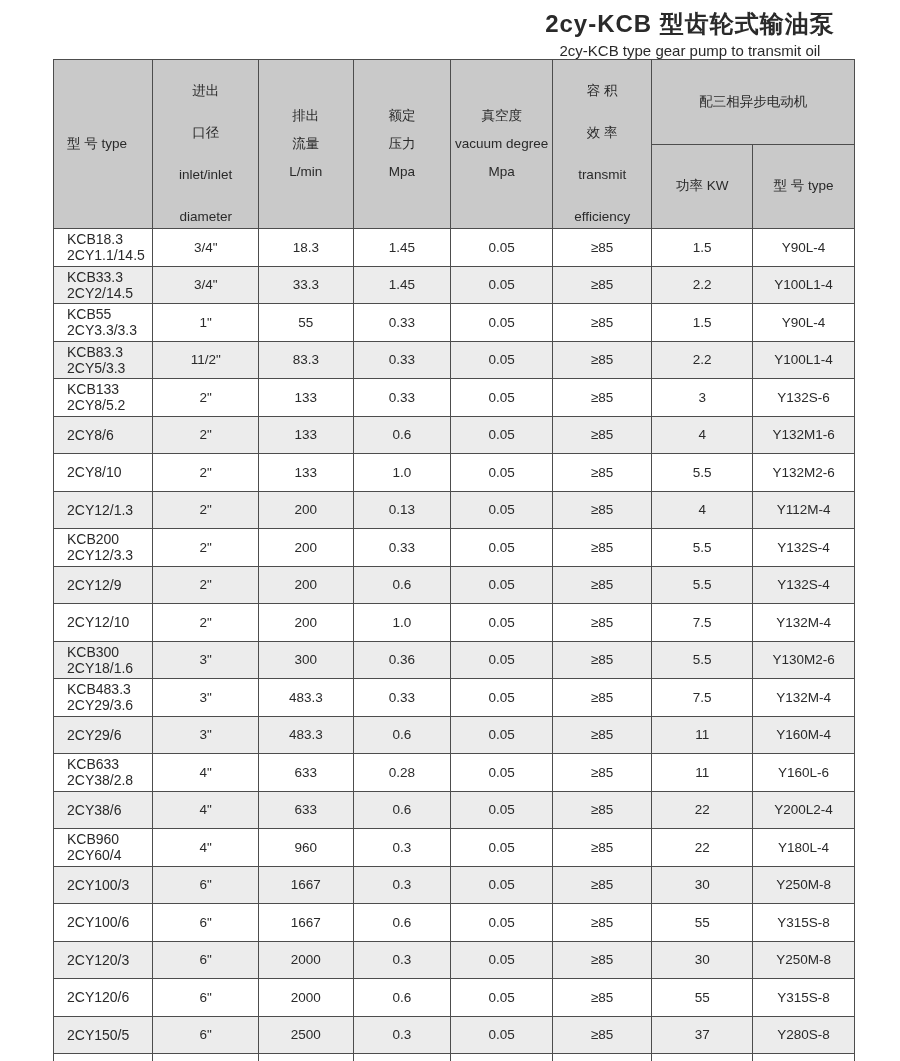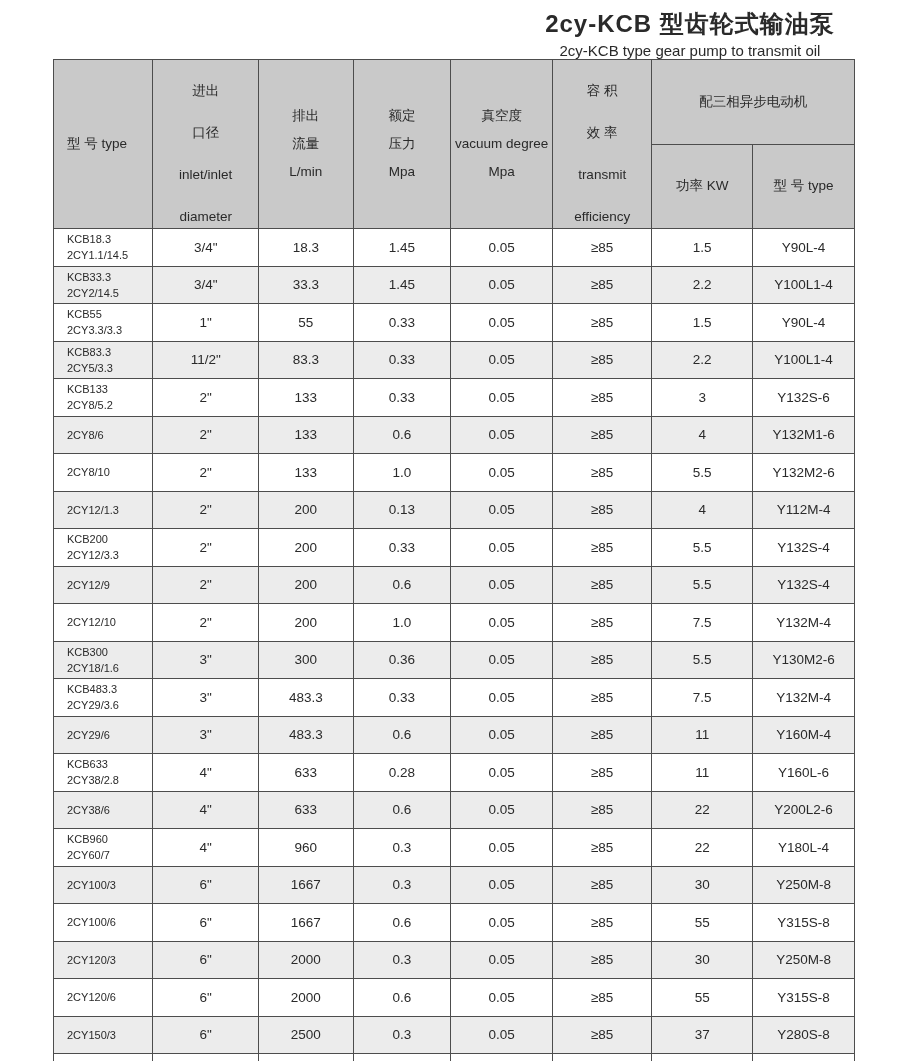--- a/index.html
+++ b/index.html
@@ -65,21 +65,21 @@
   th.motor-group{height:54px;}
   th.model-h{text-align:left;padding-left:13px;}
   th.sp3 div{line-height:28px;}
   th.sp4 div{line-height:22px;margin-top:20px;}
   .spec-table tbody td{height:36.5px;}
   .spec-table tbody tr.alt td{background:var(--row-alt);}
   td.model-cell{
     text-align:left;
     padding-left:13px;
     line-height:16px;
-    font-size:11px;
+    font-size:14px;
   }
 </style>
 </head>
 <body>
 
 <div class="page">
 
   <header class="doc-header">
     <h1>2cy-KCB 型齿轮式输油泵</h1>
     <div class="subtitle">2cy-KCB type gear pump to transmit oil</div>
@@ -327,26 +327,26 @@
         <tr class="alt">
           <td class="model-cell">
             <div>2CY38/6</div>
           </td>
           <td>4"</td>
           <td>633</td>
           <td>0.6</td>
           <td>0.05</td>
           <td>≥85</td>
           <td>22</td>
-          <td>Y200L2-6</td>
+          <td>Y200L2-4</td>
         </tr>
         <tr>
           <td class="model-cell">
             <div>KCB960</div>
-            <div>2CY60/7</div>
+            <div>2CY60/4</div>
           </td>
           <td>4"</td>
           <td>960</td>
           <td>0.3</td>
           <td>0.05</td>
           <td>≥85</td>
           <td>22</td>
           <td>Y180L-4</td>
         </tr>
         <tr class="alt">
@@ -392,21 +392,21 @@
           <td>6"</td>
           <td>2000</td>
           <td>0.6</td>
           <td>0.05</td>
           <td>≥85</td>
           <td>55</td>
           <td>Y315S-8</td>
         </tr>
         <tr class="alt">
           <td class="model-cell">
-            <div>2CY150/3</div>
+            <div>2CY150/5</div>
           </td>
           <td>6"</td>
           <td>2500</td>
           <td>0.3</td>
           <td>0.05</td>
           <td>≥85</td>
           <td>37</td>
           <td>Y280S-8</td>
         </tr>
         <tr>

